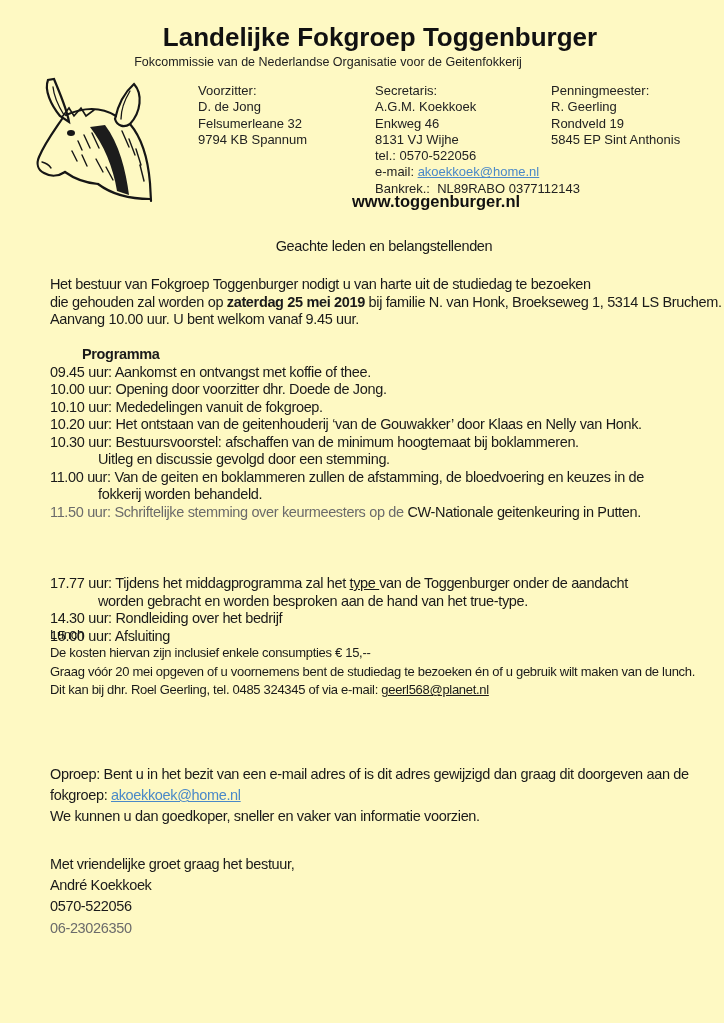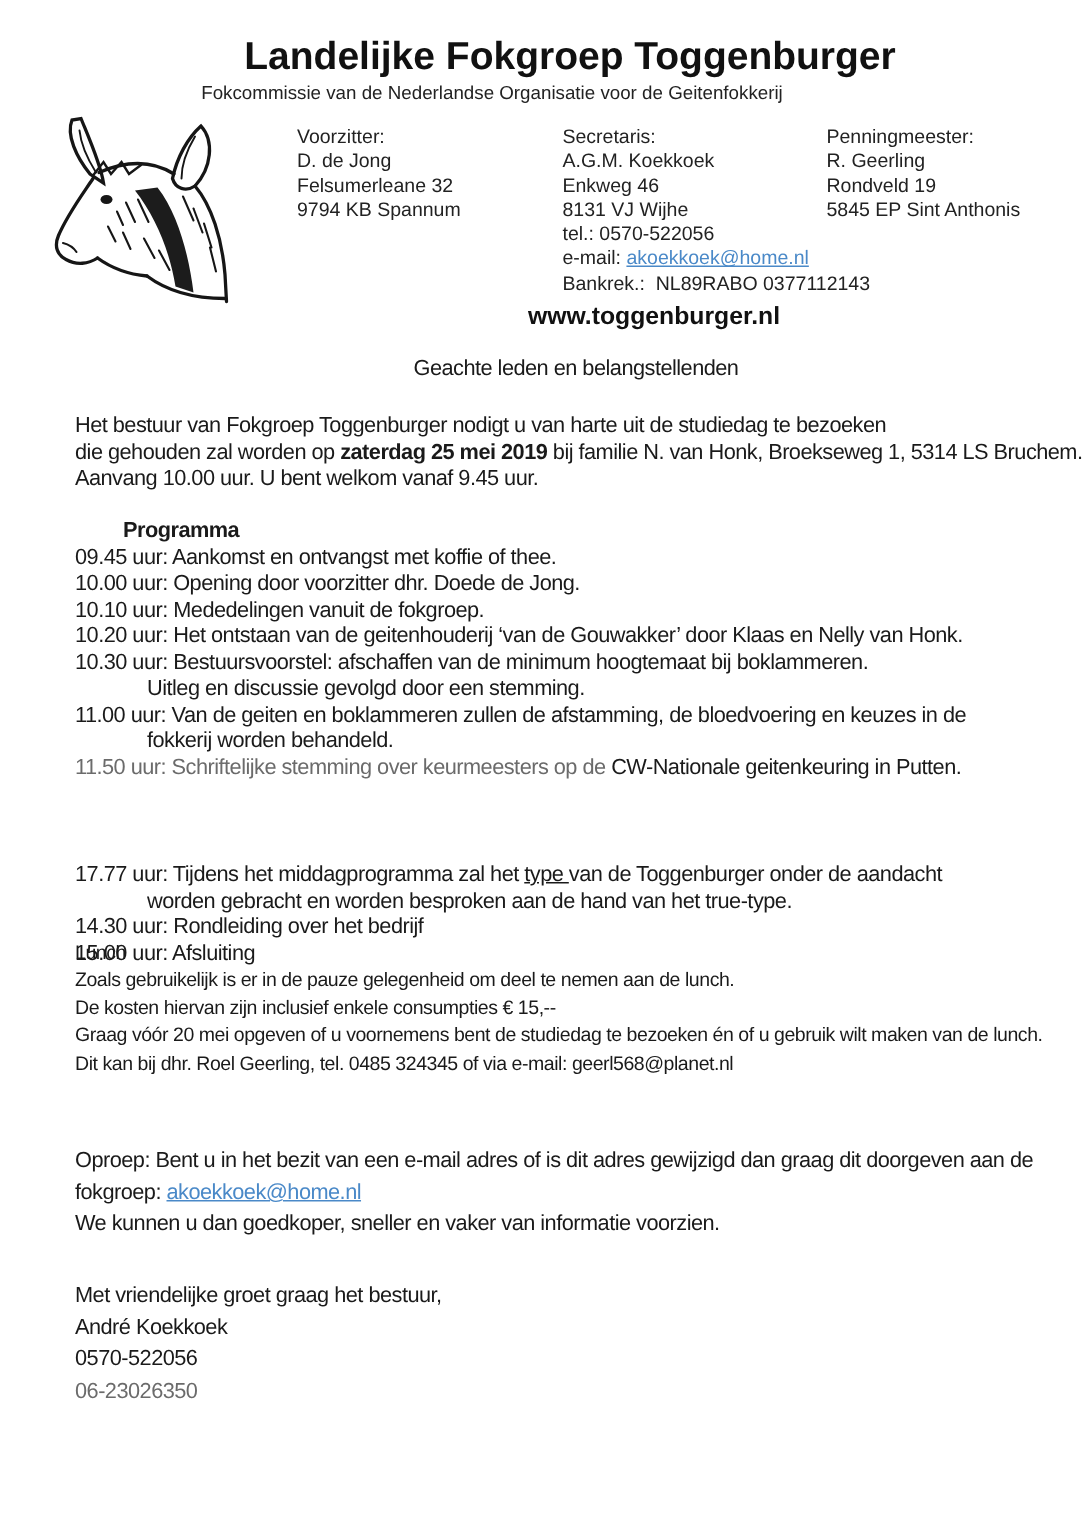--- a/index.html
+++ b/index.html
@@ -1,43 +1,43 @@
 <!DOCTYPE html>
 <html style="--link: #4a89c8; --muted: #6b6b6b;"><head>
 <meta charset="utf-8">
 <style>
   html,body{margin:0;padding:0;background:#e8e8e8;}
   .page{
     position:relative;
     width:724px;height:1023px;
     margin:0 auto;
-    background:#ffffff;
+    background:#fef9c3;
     font-family:"Liberation Sans", sans-serif;
     color:#1a1a1a;
     overflow:hidden;
   }
   .line{white-space:nowrap;}
   .doc-title{
     position:absolute;top:22px;left:0;width:724px;
     box-sizing:border-box;padding-left:36px;
     text-align:center;font-size:26px;font-weight:bold;color:#111;
   }
   .doc-subtitle{
     position:absolute;top:55px;left:0;width:620px;
     box-sizing:border-box;padding-left:36px;
     text-align:center;font-size:12.5px;color:#222;
   }
   .logo{position:absolute;left:26px;top:74px;width:140px;height:132px;}
   .contact-col{position:absolute;top:83px;font-size:13px;line-height:16.3px;color:#222;margin-left:23px;}
   .col-voorzitter{left:175px;}
   .col-secretaris{left:352px;}
   .col-penningmeester{left:528px;}
-  .website{position:absolute;left:352px;top:202px;font-size:16.5px;font-weight:bold;color:#111;}
+  .website{position:absolute;left:352px;top:192px;font-size:16.5px;font-weight:bold;color:#111;}
   a.doclink{color:var(--link,#4a89c8);text-decoration:underline;cursor:pointer;}
-  a.blacklink{color:#1a1a1a;cursor:pointer;}
+  a.blacklink{color:#1a1a1a;text-decoration:underline;cursor:pointer;}
   .block{position:absolute;left:50px;width:668px;font-size:14.5px;letter-spacing:-0.35px;line-height:17.5px;}
   .b-salutation{top:238px;text-align:center;}
   .b-intro{top:276px;}
   .b-programma{top:346px;}
   .b-omstreeks{top:540px;}
   .b-afternoon{top:575px;}
   .b-lunch{top:626px;font-size:13px;line-height:18.4px;letter-spacing:-0.3px;}
   .b-oproep{top:764px;line-height:21px;}
   .b-closing{top:854px;line-height:21.2px;}
   .bold{font-weight:bold;}
@@ -145,21 +145,20 @@
 
   <div class="block b-afternoon">
     <div class="line"><span>17.77 uur: Tijdens het middagprogramma zal het </span><span class="underl">type </span><span>van de Toggenburger onder de aandacht</span></div>
     <div class="line indent">worden gebracht en worden besproken aan de hand van het true-type.</div>
     <div class="line">14.30 uur: Rondleiding over het bedrijf</div>
     <div class="line">15.00 uur: Afsluiting</div>
   </div>
 
   <div class="block b-lunch">
     <div class="line">Lunch</div>
-    <div class="line">Zoals gebruikelijk is er in de pauze gelegenheid om deel te nemen aan de lunch.</div>
     <div class="line">De kosten hiervan zijn inclusief enkele consumpties € 15,--</div>
     <div class="line">Graag vóór 20 mei opgeven of u voornemens bent de studiedag te bezoeken én of u gebruik wilt maken van de lunch.</div>
     <div class="line"><span>Dit kan bij dhr. Roel Geerling, tel. 0485 324345 of via e-mail:&nbsp;</span><a class="blacklink">geerl568@planet.nl</a></div>
   </div>
 
   <div class="block b-oproep">
     <div class="line">Oproep: Bent u in het bezit van een e-mail adres of is dit adres gewijzigd dan graag dit doorgeven aan de</div>
     <div class="line"><span>fokgroep:&nbsp;</span><a class="doclink">akoekkoek@home.nl</a></div>
     <div class="line">We kunnen u dan goedkoper, sneller en vaker van informatie voorzien.</div>
   </div>

